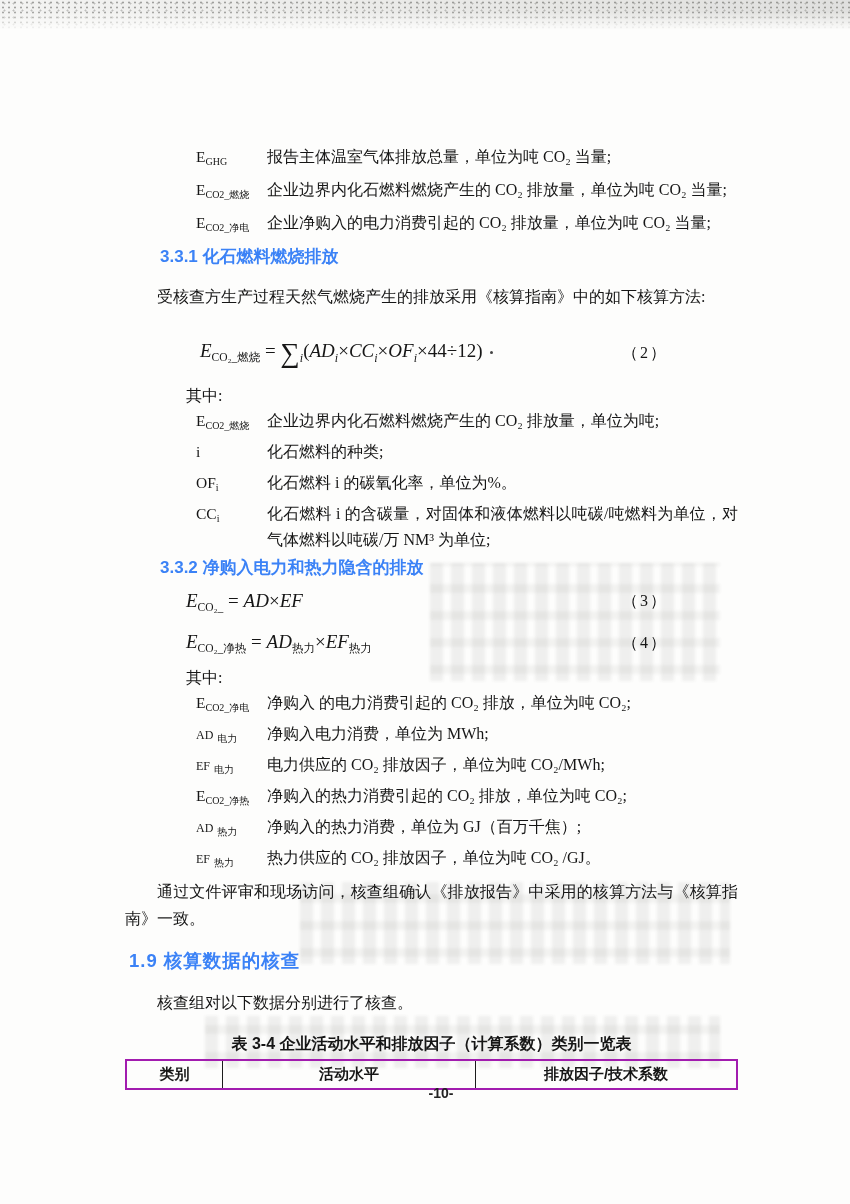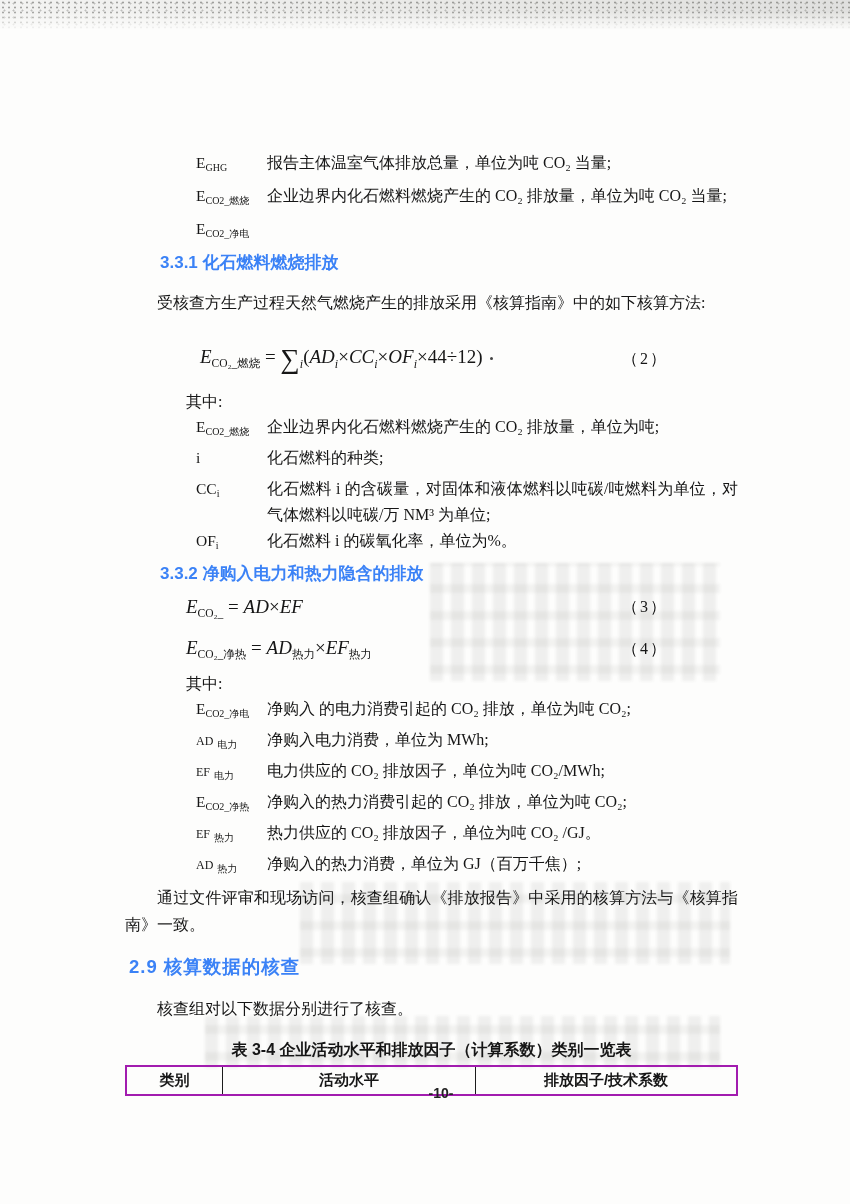--- a/index.html
+++ b/index.html
@@ -21,21 +21,21 @@
   }
   .ghost{
     position:absolute;
     background:
       repeating-linear-gradient(90deg, rgba(70,70,65,.10) 0 13px, transparent 13px 21px),
       repeating-linear-gradient(0deg, transparent 0 7px, rgba(70,70,65,.08) 7px 16px, transparent 16px 27px);
     filter:blur(1.4px);
     opacity:.75;
   }
   
-  .content{position:absolute;left:125px;top:149px;width:613px;}
+  .content{position:absolute;left:125px;top:143px;width:613px;}
   .defrow{display:flex;align-items:baseline;}
   .defs1 .defrow{line-height:28px;font-size:16px;}
   .defs2 .defrow,.defs3 .defrow{line-height:26px;font-size:16px;}
   .term{flex:none;width:71px;margin-left:71px;white-space:nowrap;}
   .tbase{font-size:15.5px;}
   .tsub{font-size:10px;vertical-align:-3px;}
   .defs3 .defrow:nth-child(2) .tbase,
   .defs3 .defrow:nth-child(3) .tbase,
   .defs3 .defrow:nth-child(5) .tbase{font-size:12px;}
   .defs3 .defrow:nth-child(6) .tbase{font-size:12px;}
@@ -89,20 +89,21 @@
     <div class="defrow">
       <span class="term"><span class="tbase">E</span><span class="tsub">GHG</span></span>
       <span class="desc">报告主体温室气体排放总量，单位为吨 CO₂ 当量;</span>
     </div>
     <div class="defrow">
       <span class="term"><span class="tbase">E</span><span class="tsub">CO2_燃烧</span></span>
       <span class="desc">企业边界内化石燃料燃烧产生的 CO₂ 排放量，单位为吨 CO₂ 当量;</span>
     </div>
     <div class="defrow">
       <span class="term"><span class="tbase">E</span><span class="tsub">CO2_净电</span></span>
+      <span class="desc">企业净购入的电力消费引起的 CO₂ 排放量，单位为吨 CO₂ 当量;</span>
     </div>
   </div>
 
   <h3 class="h331">3.3.1 化石燃料燃烧排放</h3>
   <p class="para">受核查方生产过程天然气燃烧产生的排放采用《核算指南》中的如下核算方法:</p>
 
   <div class="formula-row f2row">
     <span class="formula"><span class="f-v">E</span><span class="f-s">CO₂_燃烧</span><span class="f-p"> = </span><span class="f-sum">∑</span><span class="f-si">i</span><span class="f-p">(</span><span class="f-v">AD</span><span class="f-si">i</span><span class="f-p">×</span><span class="f-v">CC</span><span class="f-si">i</span><span class="f-p">×</span><span class="f-v">OF</span><span class="f-si">i</span><span class="f-p">×44÷12)</span></span>
     <span class="ink-dot"></span>
     <span class="eqnum">（2）</span>
@@ -113,26 +114,26 @@
   <div class="defs2">
     <div class="defrow">
       <span class="term"><span class="tbase">E</span><span class="tsub">CO2_燃烧</span></span>
       <span class="desc">企业边界内化石燃料燃烧产生的 CO₂ 排放量，单位为吨;</span>
     </div>
     <div class="defrow">
       <span class="term"><span class="tbase">i</span><span class="tsub"></span></span>
       <span class="desc">化石燃料的种类;</span>
     </div>
     <div class="defrow">
+      <span class="term"><span class="tbase">OF</span><span class="tsub">i</span></span>
+      <span class="desc">化石燃料 i 的碳氧化率，单位为%。</span>
+    </div>
+    <div class="defrow">
       <span class="term"><span class="tbase">CC</span><span class="tsub">i</span></span>
       <span class="desc">化石燃料 i 的含碳量，对固体和液体燃料以吨碳/吨燃料为单位，对气体燃料以吨碳/万 NM³ 为单位;</span>
-    </div>
-    <div class="defrow">
-      <span class="term"><span class="tbase">OF</span><span class="tsub">i</span></span>
-      <span class="desc">化石燃料 i 的碳氧化率，单位为%。</span>
     </div>
   </div>
 
   <h3 class="h332">3.3.2 净购入电力和热力隐含的排放</h3>
 
   <div class="formula-row f3row">
     <span class="formula"><span class="f-v">E</span><span class="f-s">CO₂_</span><span class="f-p"> = </span><span class="f-v">AD</span><span class="f-p">×</span><span class="f-v">EF</span></span>
     <span class="eqnum">（3）</span>
   </div>
   <div class="formula-row f4row">
@@ -153,32 +154,32 @@
     </div>
     <div class="defrow">
       <span class="term"><span class="tbase">EF</span> <span class="tsub">电力</span></span>
       <span class="desc">电力供应的 CO₂ 排放因子，单位为吨 CO₂/MWh;</span>
     </div>
     <div class="defrow">
       <span class="term"><span class="tbase">E</span><span class="tsub">CO2_净热</span></span>
       <span class="desc">净购入的热力消费引起的 CO₂ 排放，单位为吨 CO₂;</span>
     </div>
     <div class="defrow">
+      <span class="term"><span class="tbase">AD</span> <span class="tsub">热力</span></span>
+      <span class="desc">净购入的热力消费，单位为 GJ（百万千焦）;</span>
+    </div>
+    <div class="defrow">
       <span class="term"><span class="tbase">EF</span> <span class="tsub">热力</span></span>
       <span class="desc">热力供应的 CO₂ 排放因子，单位为吨 CO₂ /GJ。</span>
-    </div>
-    <div class="defrow">
-      <span class="term"><span class="tbase">AD</span> <span class="tsub">热力</span></span>
-      <span class="desc">净购入的热力消费，单位为 GJ（百万千焦）;</span>
     </div>
   </div>
 
   <p class="para closing">通过文件评审和现场访问，核查组确认《排放报告》中采用的核算方法与《核算指南》一致。</p>
 
-  <h2 class="h34">2.9 核算数据的核查</h2>
+  <h2 class="h34">1.9 核算数据的核查</h2>
   <p class="para">核查组对以下数据分别进行了核查。</p>
 
   <div class="tabletitle">表 3-4 企业活动水平和排放因子（计算系数）类别一览表</div>
   <table class="t34">
     <colgroup>
       <col style="width:15.8%">
         <col style="width:41.4%">
         <col style="width:42.8%">
     </colgroup>
     <tbody>

